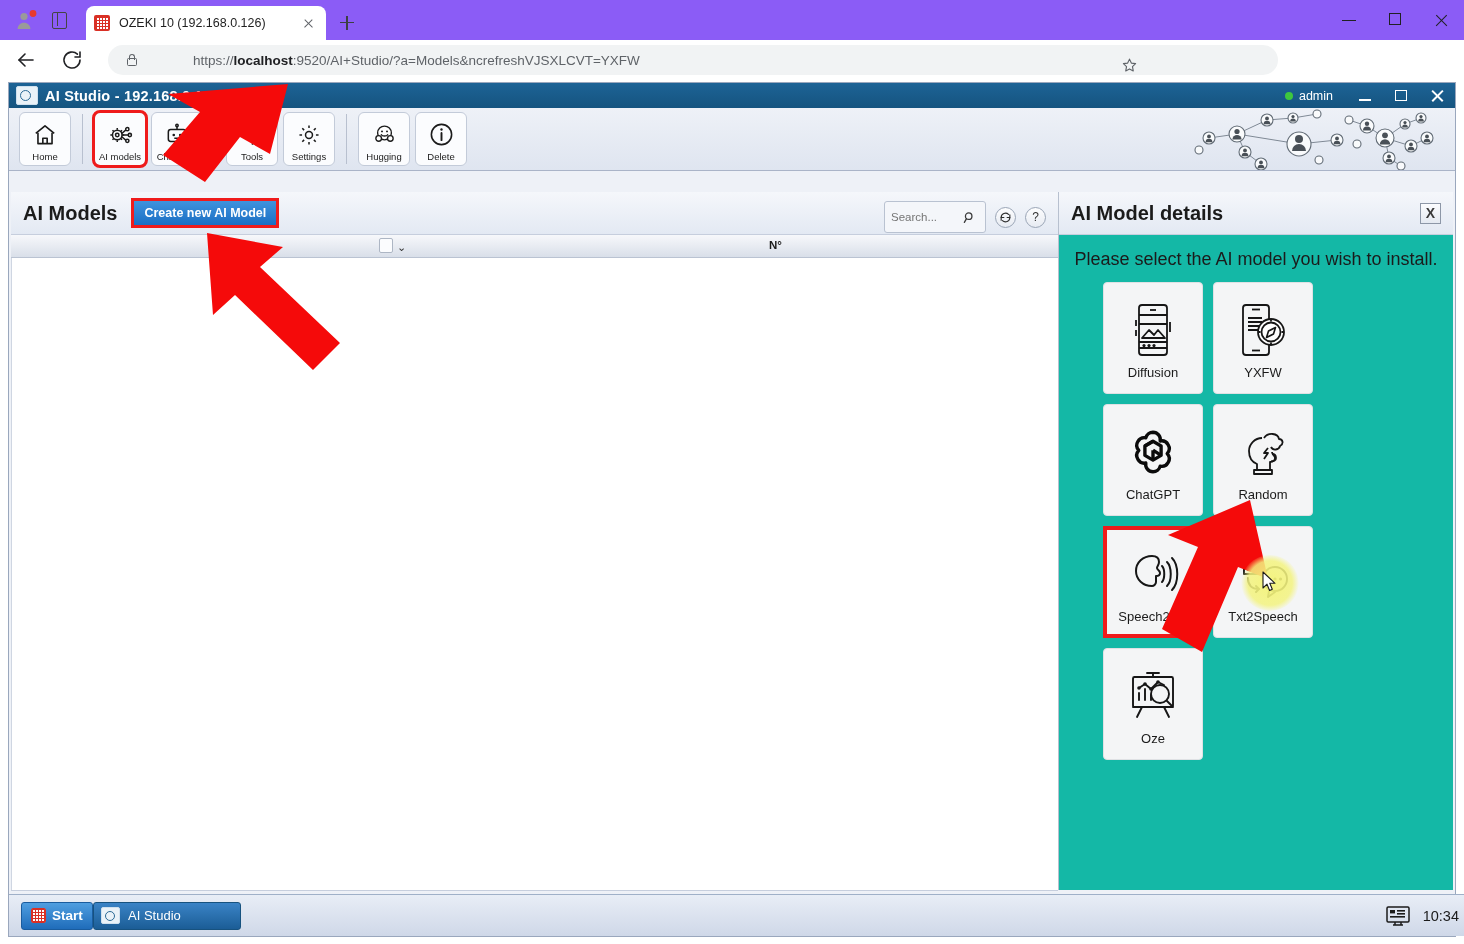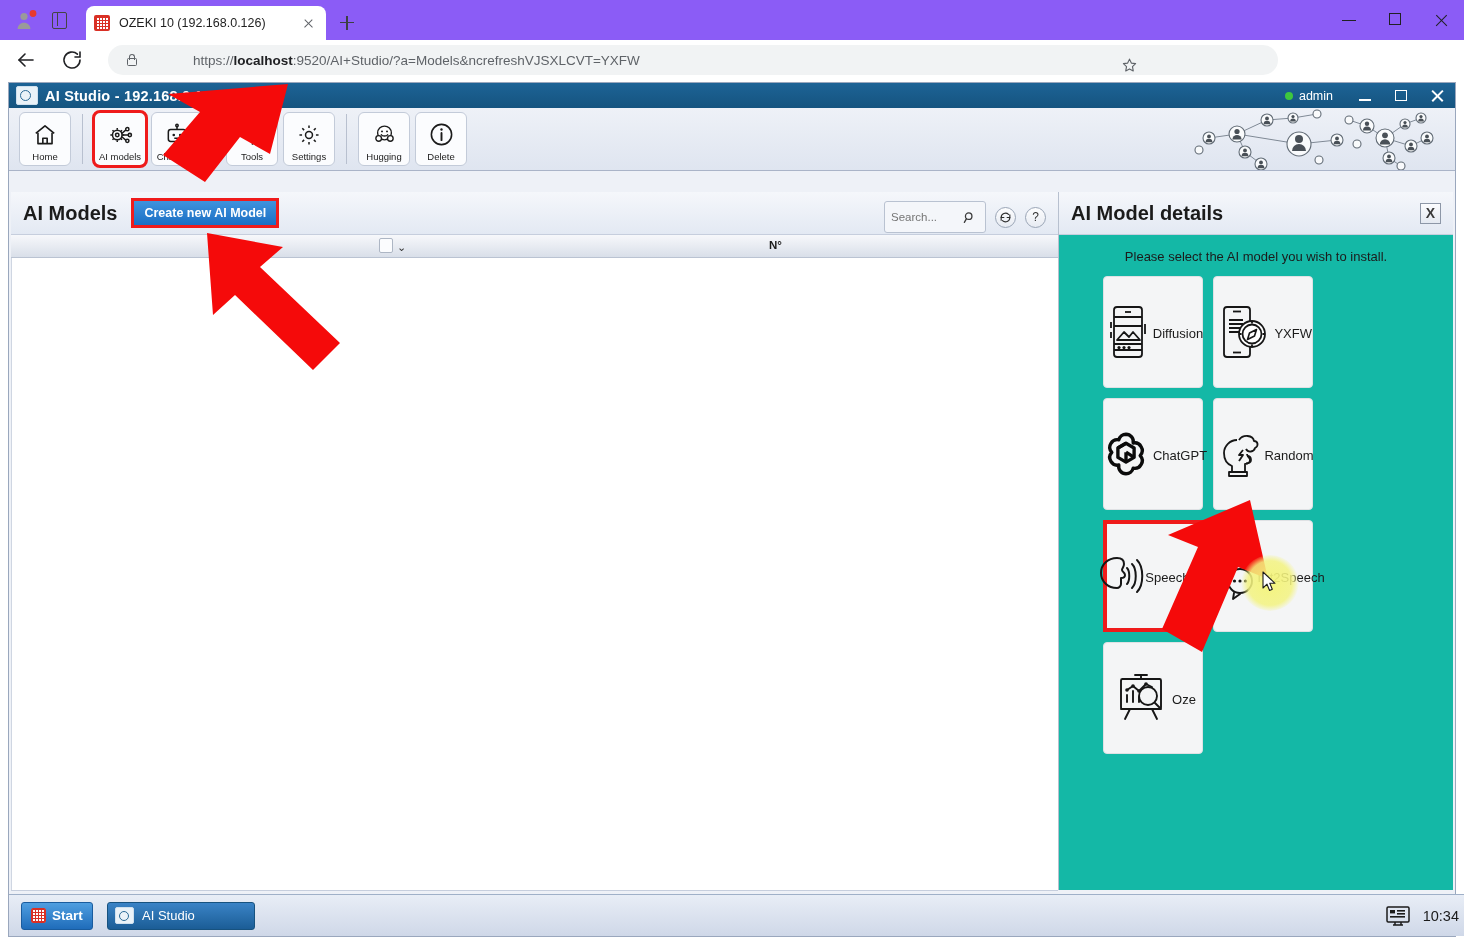--- a/index.html
+++ b/index.html
@@ -217,27 +217,27 @@
     height: 43px; background: linear-gradient(to bottom,#f5f7fb 0%,#e3e9f3 100%);
     display:flex; align-items:center; padding: 0 12px; border-bottom:1px solid #c6cedd;
   }
   .rp-title { font-size: 20px; font-weight:bold; color:#1b1b1b; }
   .rp-close {
     margin-left:auto; width: 21px; height: 21px; border:1px solid #8d97a7;
     background: linear-gradient(to bottom,#fbfcfe,#e4e9f1);
     display:flex; align-items:center; justify-content:center;
     font-size: 14px; font-weight:bold; color:#3a3a3a;
   }
-  .rp-instr { text-align:center; font-size: 13px; color:#1b1b1b; padding: 14px 0 12px; }
+  .rp-instr { text-align:center; font-size: 18px; color:#1b1b1b; padding: 14px 0 12px; }
   .tiles {
     display:flex; flex-wrap:wrap; gap: 10px; padding: 0 44px;
   }
   .tile {
     width: 100px; height: 112px; background:#f4f5f6; border:1px solid #dfe1e4;
-    border-radius: 4px; display:flex; flex-direction:row; align-items:center;
+    border-radius: 4px; display:flex; flex-direction:column; align-items:center;
     justify-content:center;
   }
   .tile .ticon { width: 62px; height: 66px; display:flex; align-items:center; justify-content:center; }
   .tile .tlbl { font-size: 13px; color:#1b1b1b; margin-top: 2px; }
   .tile-sel { border: 4px solid #ef1b1b; border-radius:0; }
 
   
   .taskbar {
     position:absolute; left:0; bottom:0; width: 1464px; height: 42px;
     background: linear-gradient(to bottom,#e8edf6 0%, #cfd8e8 100%);
@@ -254,21 +254,21 @@
     width: 15px; height: 15px; border: 1.6px solid #d93025; border-radius:2px;
     background: #fff; position:relative; overflow:hidden;
   }
   .start-logo::before {
     content:''; position:absolute; inset:0;
     background:
       repeating-linear-gradient(to right,#d93025 0 1px,transparent 1px 3px),
       repeating-linear-gradient(to bottom,#d93025 0 1px,transparent 1px 3px);
   }
   .tb-task {
-    margin-left: 14px; width: 148px; height: 28px;
+    width: 148px; height: 28px;
     background: linear-gradient(to bottom,#3a83c6,#1b5d96);
     border:1px solid #17527f; border-radius:3px;
     display:flex; align-items:center; gap:8px; padding-left:7px;
     color:#fff; font-size:13px;
   }
   .tb-task .tico { width:19px; height:17px; border:1.4px solid #cfe0ee; background:#eaf2f8; border-radius:2px; position:relative;}
   .tb-task .tico::after{content:'';position:absolute;left:3px;top:2.5px;width:8px;height:8px;border-radius:50%;border:1.3px solid #2b6a96;}
   .tray {
     margin-left:auto; margin-right: 14px; display:flex; align-items:center; gap:12px;
   }

